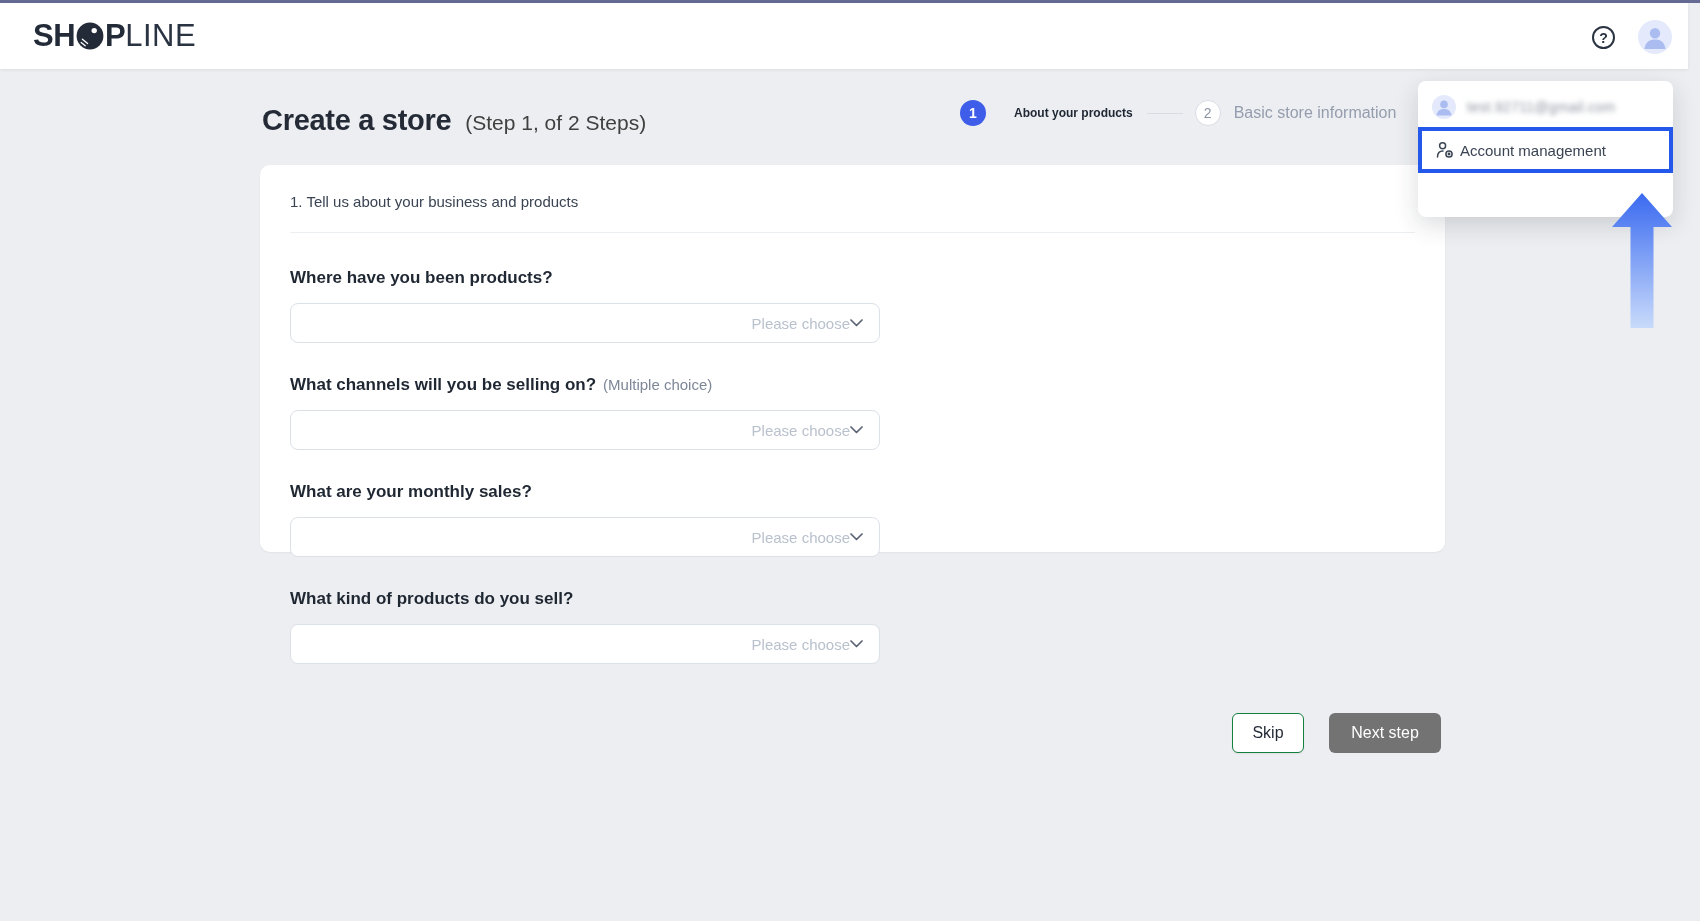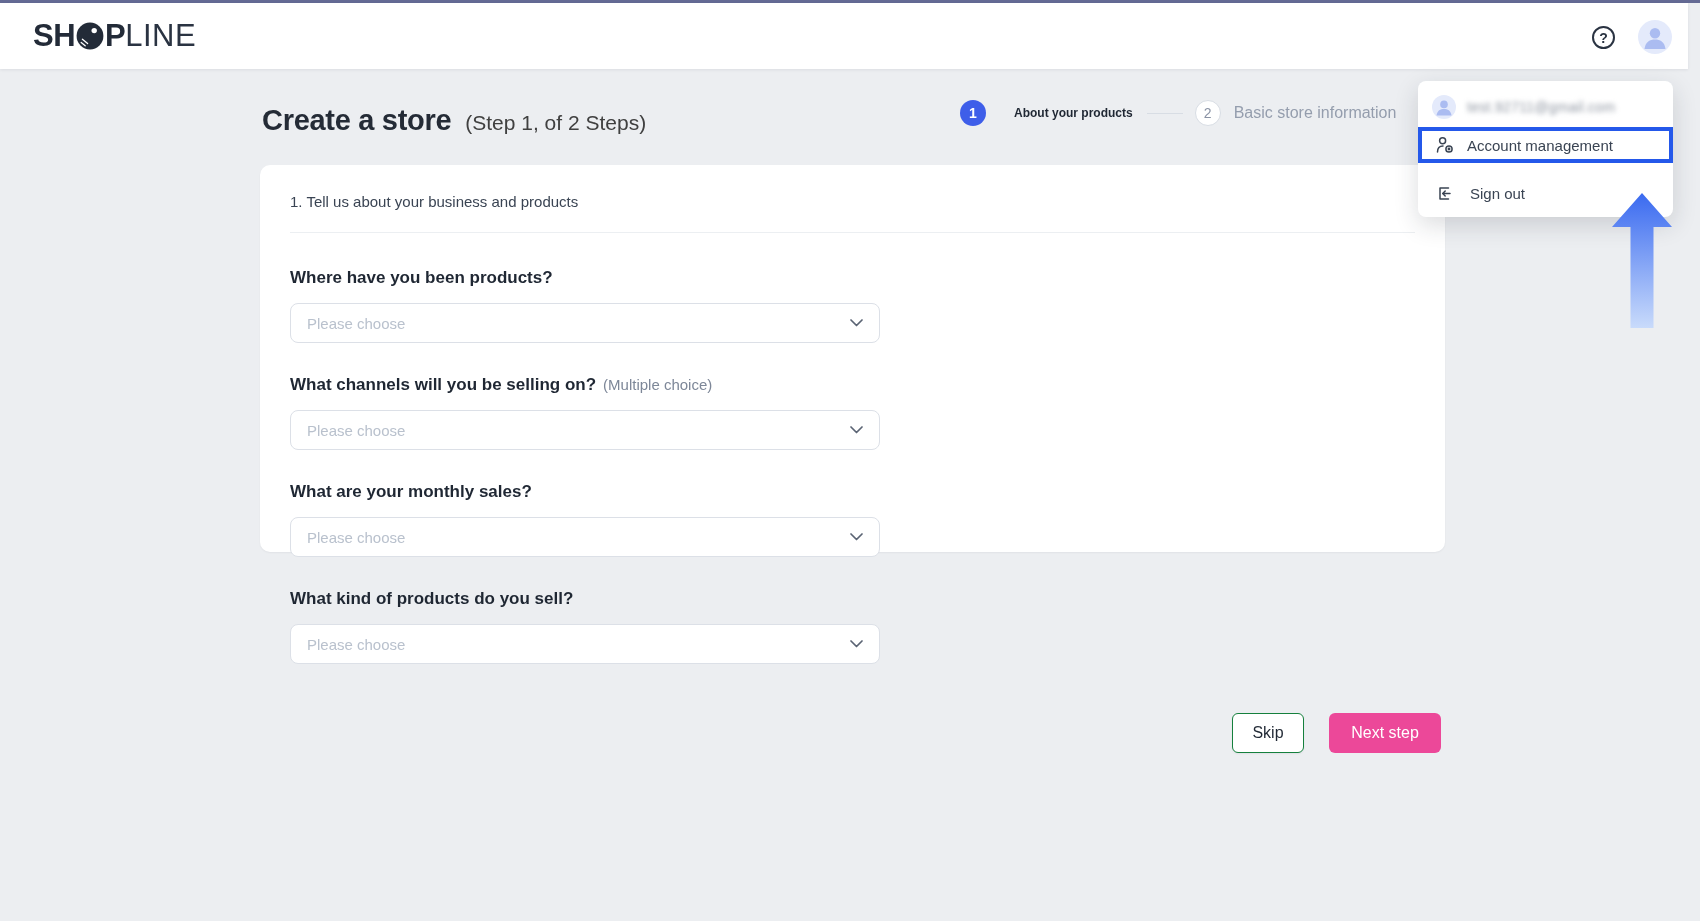--- a/index.html
+++ b/index.html
@@ -51,47 +51,47 @@
     position: absolute; left: 260px; top: 165px; width: 1185px; height: 387px;
     background: #FFFFFF; border-radius: 10px; box-shadow: 0 1px 2px rgba(16,24,40,.05); z-index: 1;
   }
   .section-title { position: absolute; left: 30px; top: 28px; font-size: 15px; color: #3A4453; }
   .card-divider { position: absolute; left: 30px; right: 30px; top: 67px; height: 0; border-top: 1px solid #ECEFF2; }
   .q-label { position: absolute; left: 30px; font-size: 17px; font-weight: 700; color: #1F2733; }
   .q-label .hint { font-size: 15px; font-weight: 400; color: #7D8798; margin-left: 7px; }
   .select-box {
     position: absolute; left: 30px; width: 590px; height: 40px;
     background: #FFFFFF; border: 1px solid #DCE0E7; border-radius: 8px;
-    display: flex; align-items: center; padding: 0 16px; cursor: pointer;
+    display: flex; align-items: center; padding: 0 16px; cursor: pointer; text-align: right;
   }
   .select-placeholder { font-size: 15px; color: #B9C1CD; flex: 1; }
   .select-chevron { flex: 0 0 auto; display: block; }
   
   .btn-skip {
     position: absolute; left: 1232px; top: 713px; width: 72px; height: 40px;
     background: #FFFFFF; border: 1px solid #15803d; border-radius: 6px;
     box-shadow: 0 1px 2px rgba(16,24,40,.06);
     font-family: inherit; font-size: 16px; color: #1F2733; cursor: pointer; z-index: 1;
   }
   .btn-next {
     position: absolute; left: 1329px; top: 713px; width: 112px; height: 40px;
-    background: #ec4899; border: none; border-radius: 6px;
+    background: #737373; border: none; border-radius: 6px;
     font-family: inherit; font-size: 16px; color: #FFFFFF; cursor: pointer; z-index: 1;
   }
   
   .account-menu {
     position: absolute; left: 1418px; top: 81px; width: 255px; height: 136px;
     background: #FFFFFF; border-radius: 8px; box-shadow: 0 8px 24px rgba(31,39,51,.16); z-index: 10;
   }
   .menu-email-row { position: absolute; left: 14px; top: 7px; width: 230px; height: 38px; display: flex; align-items: center; gap: 11px; }
   .menu-avatar { width: 24px; height: 24px; border-radius: 50%; background: #E4EAFB; flex: 0 0 auto; display: flex; align-items: center; justify-content: center; overflow: hidden; }
   .menu-email { font-size: 14px; color: #8C939F; filter: blur(2.6px); letter-spacing: 0.3px; white-space: nowrap; }
   .menu-item { position: absolute; left: 0; width: 255px; display: flex; align-items: center; padding-left: 17px; gap: 18px; cursor: pointer; background: #FFFFFF; }
   .menu-item .mi-label { font-size: 15px; color: #3A4453; }
-  .menu-item.highlighted { top: 46px; height: 36px; border: 4px solid #2458EA; padding-left: 14px; gap: 13px; }
+  .menu-item.highlighted { top: 46px; height: 46px; border: 4px solid #2458EA; padding-left: 14px; gap: 6px; }
   .menu-item.signout { top: 92px; height: 40px; border-radius: 0 0 8px 8px; }
   .annot-arrow { position: absolute; left: 1608px; top: 190px; z-index: 11; pointer-events: none; }
 </style>
 </head>
 <body>
 
 <div class="top-strip"></div>
 
 <div class="header">
   <div class="logo">
@@ -195,28 +195,20 @@
   </div>
   <div class="menu-item highlighted">
     <svg width="18" height="18" viewBox="0 0 18 18" fill="none" stroke="#3A4453" stroke-width="1.5" stroke-linecap="round">
       <circle cx="6.6" cy="4.8" r="3"></circle>
       <path d="M1.5 16 C1.5 11.6 4 10 7 10"></path>
       <circle cx="13" cy="13" r="3.1"></circle>
       <circle cx="13" cy="13" r="0.7" fill="#3A4453"></circle>
     </svg>
     <span class="mi-label">Account management</span>
   </div>
-  <div class="menu-item signout">
-    <svg width="17" height="17" viewBox="0 0 17 17" fill="none" stroke="#3A4453" stroke-width="1.5" stroke-linecap="round" stroke-linejoin="round">      
-        <path d="M13.5 3 L5 3 L5 14 L13.5 14"></path>
-      <line x1="15" y1="8.5" x2="7.8" y2="8.5"></line>
-      <polyline points="10.2,6 7.8,8.5 10.2,11"></polyline>
-    </svg>
-    <span class="mi-label">Sign out</span>
-  </div>
 </div>
 
 <svg class="annot-arrow" width="68" height="140" viewBox="0 0 68 140">
   <defs>
     <linearGradient id="arrowGrad" x1="0" y1="0" x2="0" y2="1">
       <stop offset="0" stop-color="#3A6AF0"></stop>
       <stop offset="1" stop-color="#C9DBFB"></stop>
     </linearGradient>
   </defs>
   <path d="M34 3 L64 37 L45.5 37 L45.5 138 L22.5 138 L22.5 37 L4 37 Z" fill="url(#arrowGrad)"></path>

